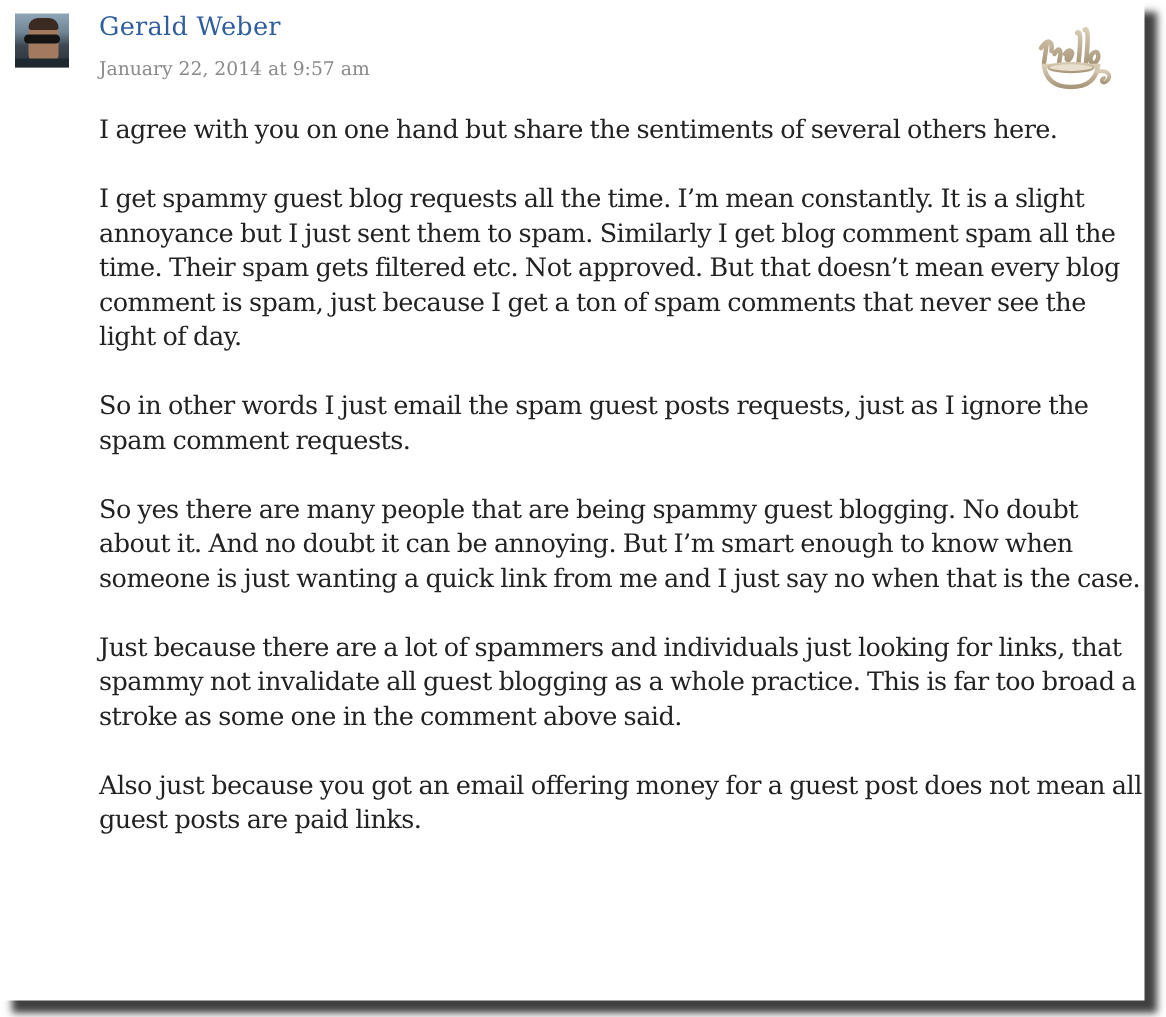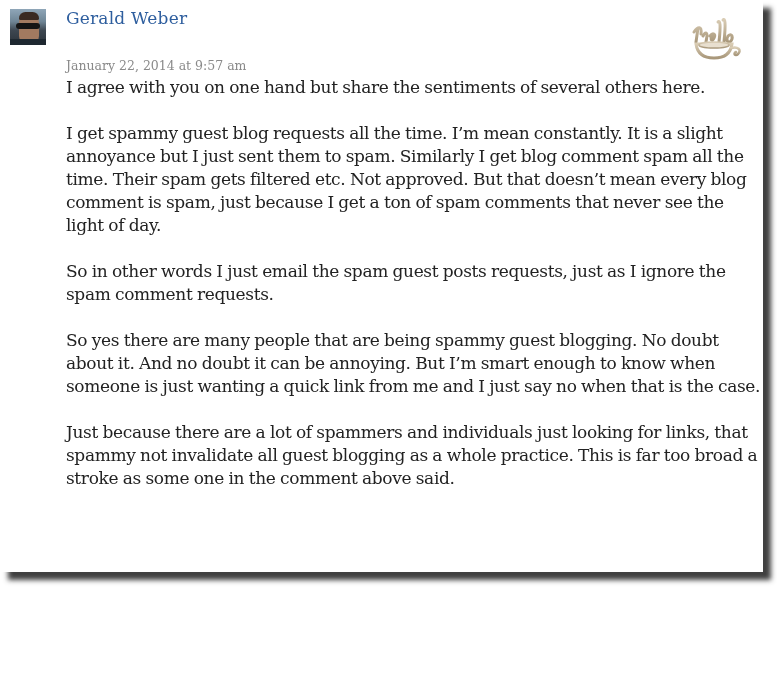--- a/index.html
+++ b/index.html
@@ -11,21 +11,21 @@
       width: 777px;
       height: 678px;
       position: relative;
       overflow: hidden;
     }
     .card {
       position: absolute;
       left: 0;
       top: 0;
       width: 763px;
-      height: 572px;
+      height: 667px;
       background: #ffffff;
       box-shadow: 8px 8px 5px rgba(30,30,30,0.85);
     }
     .avatar {
       position: absolute;
       left: 10px;
       top: 9px;
       width: 36px;
       height: 36px;
       overflow: hidden;
@@ -77,21 +77,20 @@
       white-space: nowrap;
     }
     .date {
       position: absolute;
       left: 66px;
       top: 38px;
       font-family: "DejaVu Serif", serif;
       font-size: 12.5px;
       color: #8a8a8a;
       white-space: nowrap;
-      margin-top: 20px;
     }
     .logo {
       position: absolute;
       left: 688px;
       top: 12px;
       width: 60px;
       height: 52px;
     }
     .body-text {
       position: absolute;
@@ -139,15 +138,16 @@
 
     <path d="M43 36 C50 34, 54 38, 50 42 C47 45, 45 41, 48 40" fill="none" stroke="url(#lg)" stroke-width="2.5" stroke-linecap="round"></path>
   </svg>
 
   <div class="body-text">
     <p>I agree with you on one hand but share the sentiments of several others here.</p>
     <p>I get spammy guest blog requests all the time. I’m mean constantly. It is a slight annoyance but I just sent them to spam. Similarly I get blog comment spam all the time. Their spam gets filtered etc. Not approved. But that doesn’t mean every blog comment is spam, just because I get a ton of spam comments that never see the light of day.</p>
     <p>So in other words I just email the spam guest posts requests, just as I ignore the spam comment requests.</p>
     <p>So yes there are many people that are being spammy guest blogging. No doubt about it. And no doubt it can be annoying. But I’m smart enough to know when someone is just wanting a quick link from me and I just say no when that is the case.</p>
     <p>Just because there are a lot of spammers and individuals just looking for links, that spammy not invalidate all guest blogging as a whole practice. This is far too broad a stroke as some one in the comment above said.</p>
+    <p>Also just because you got an email offering money for a guest post does not mean all guest posts are paid links.</p>
   </div>
 
 </div>
 
 </body></html>

